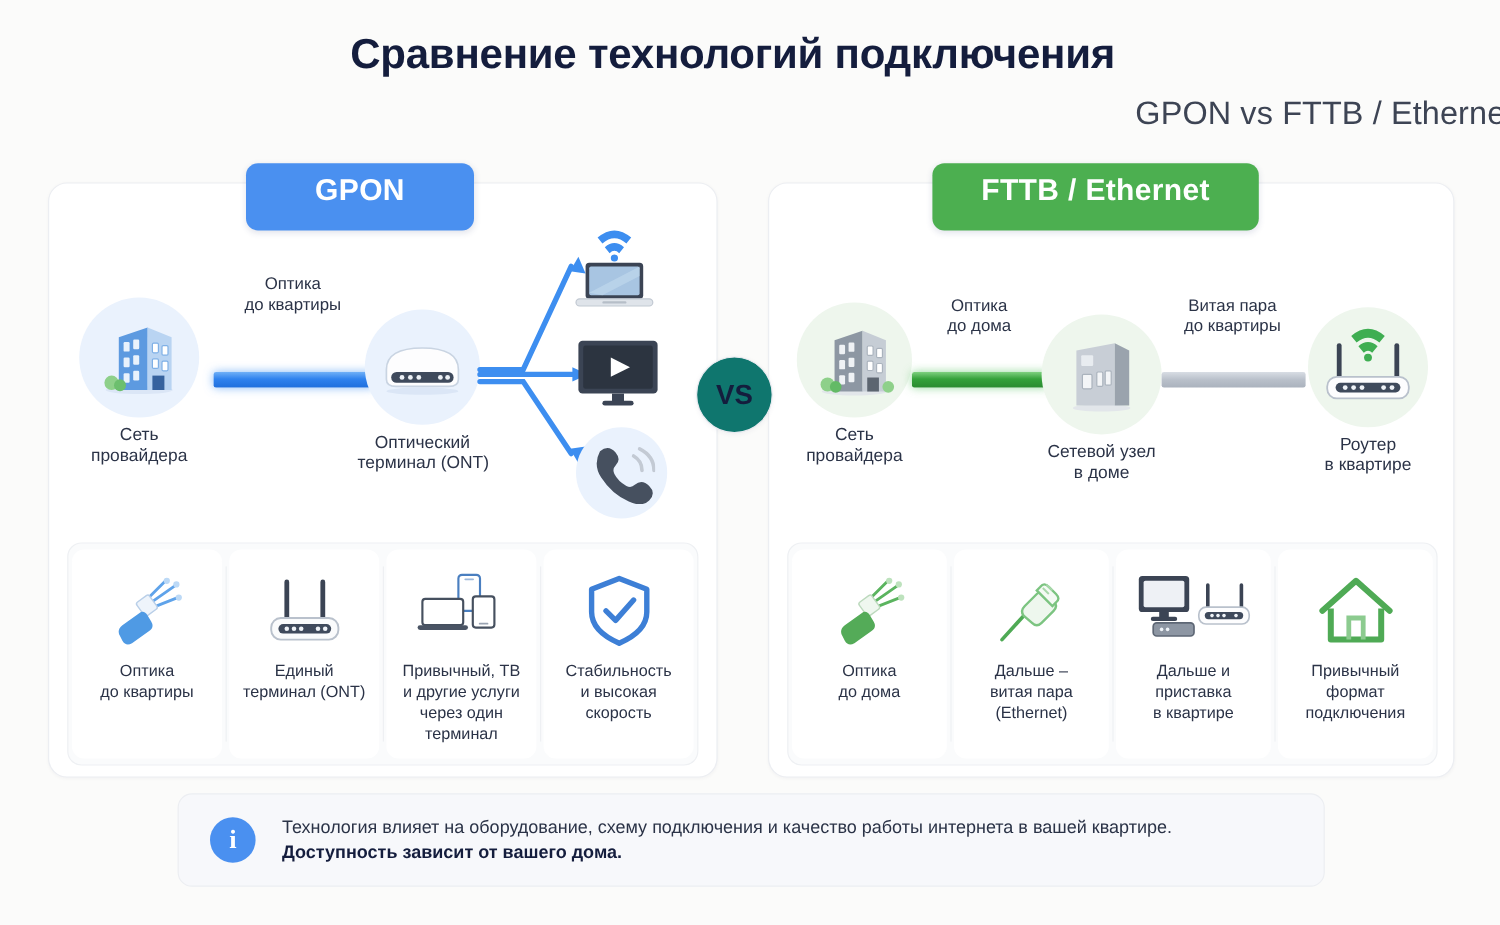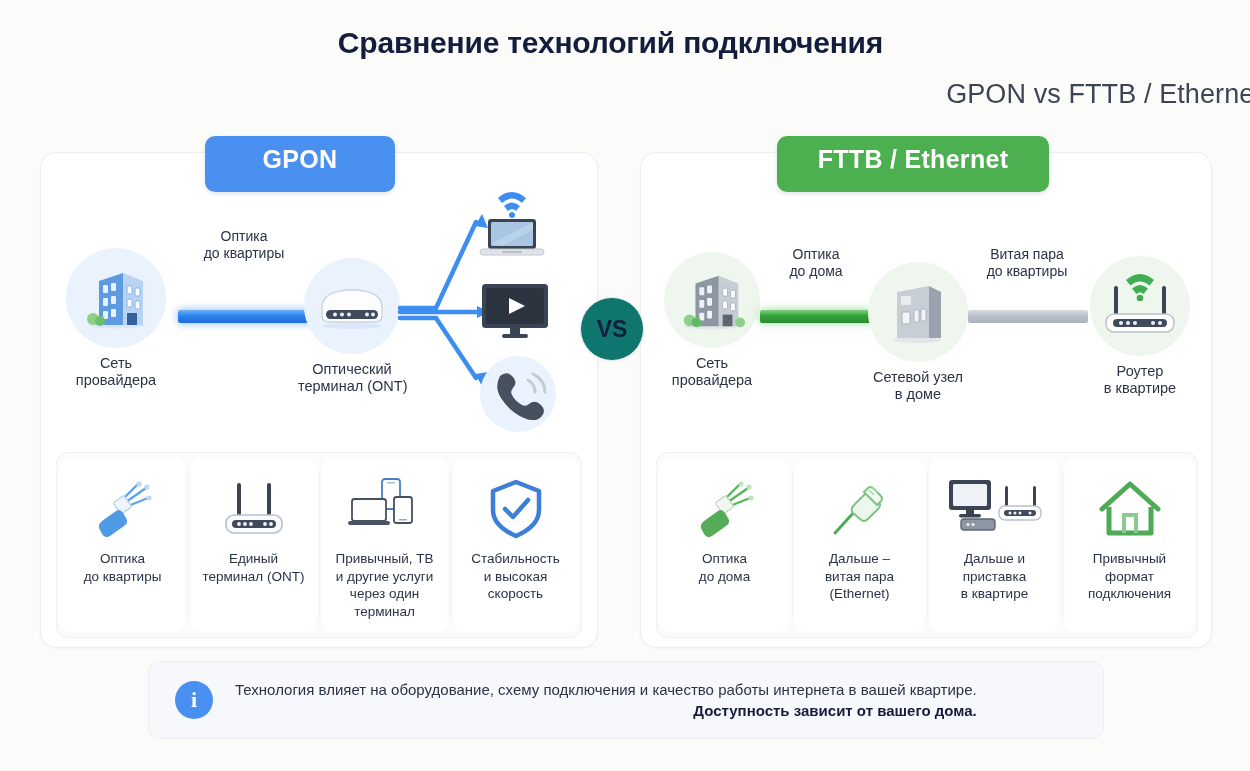--- a/index.html
+++ b/index.html
@@ -10,21 +10,21 @@
     color:#2b3347;
     overflow:hidden;
     position:relative;
   }
   .page{position:relative;width:1250px;height:771px;}
 
   
   .title{
     position:absolute;top:26px;left:0;width:1221px;
     text-align:center;
-    font-size:30px;font-weight:bold;color:#141d3d;
+    font-size:35px;font-weight:bold;color:#141d3d;
     letter-spacing:-.2px;
   }
   .subtitle{
     position:absolute;top:79px;left:12px;width:1250px;
     text-align:right;font-size:27px;color:#3d4454;
     letter-spacing:.1px;
   }
 
   
   .panel{
@@ -129,21 +129,21 @@
   }
   .note-icon{
     width:38px;height:38px;border-radius:50%;
     background:#4a90f0;color:#fff;
     display:flex;align-items:center;justify-content:center;
     font-size:22px;font-weight:bold;font-family:"Liberation Serif",serif;
     margin-left:26px;flex:0 0 auto;
   }
   .note-text{margin-left:22px;}
   .note-line1{font-size:15px;color:#2b3347;line-height:21px;}
-  .note-line2{font-size:15px;color:#141d3d;font-weight:bold;line-height:21px;margin-top:0;text-align:right;}
+  .note-line2{font-size:15px;color:#141d3d;font-weight:bold;line-height:21px;margin-top:0;}
 </style>
 </head>
 <body>
 
 <div class="page">
 
   <div class="title">Сравнение технологий подключения</div>
   <div class="subtitle">GPON vs FTTB / Ethernet</div>
 
   <div class="panel" id="panel-gpon"></div>

